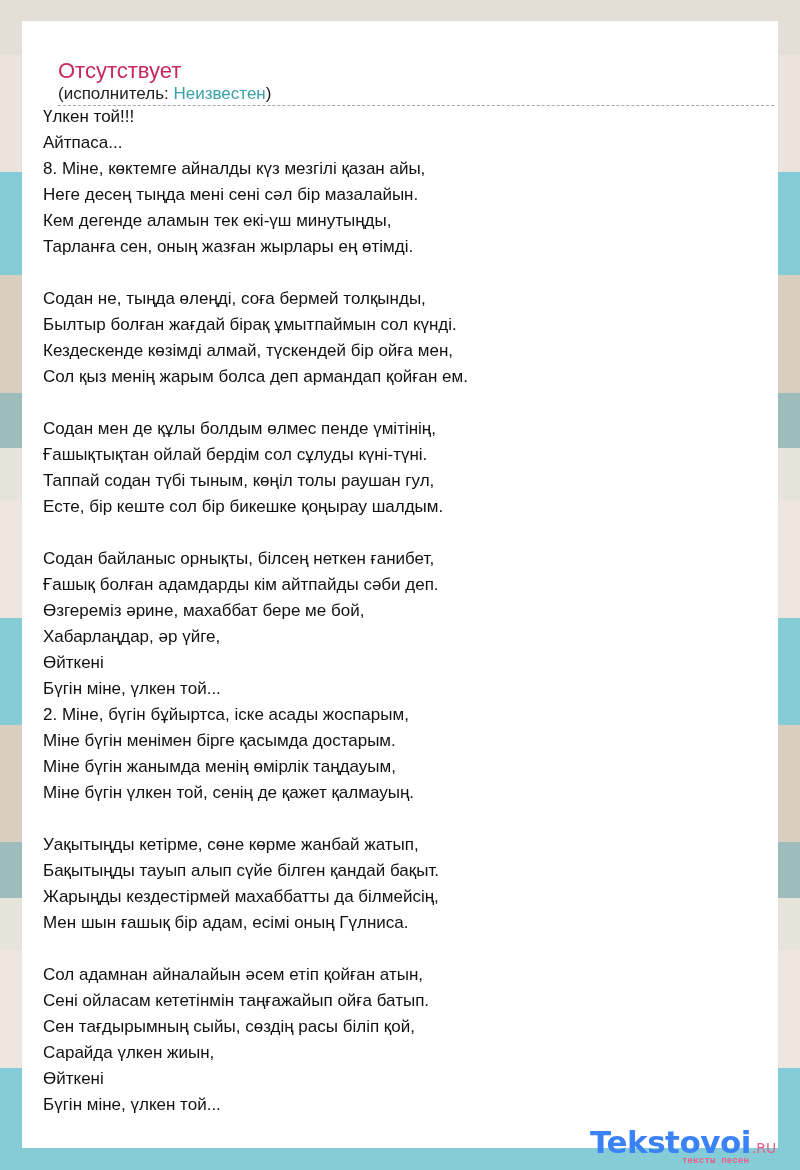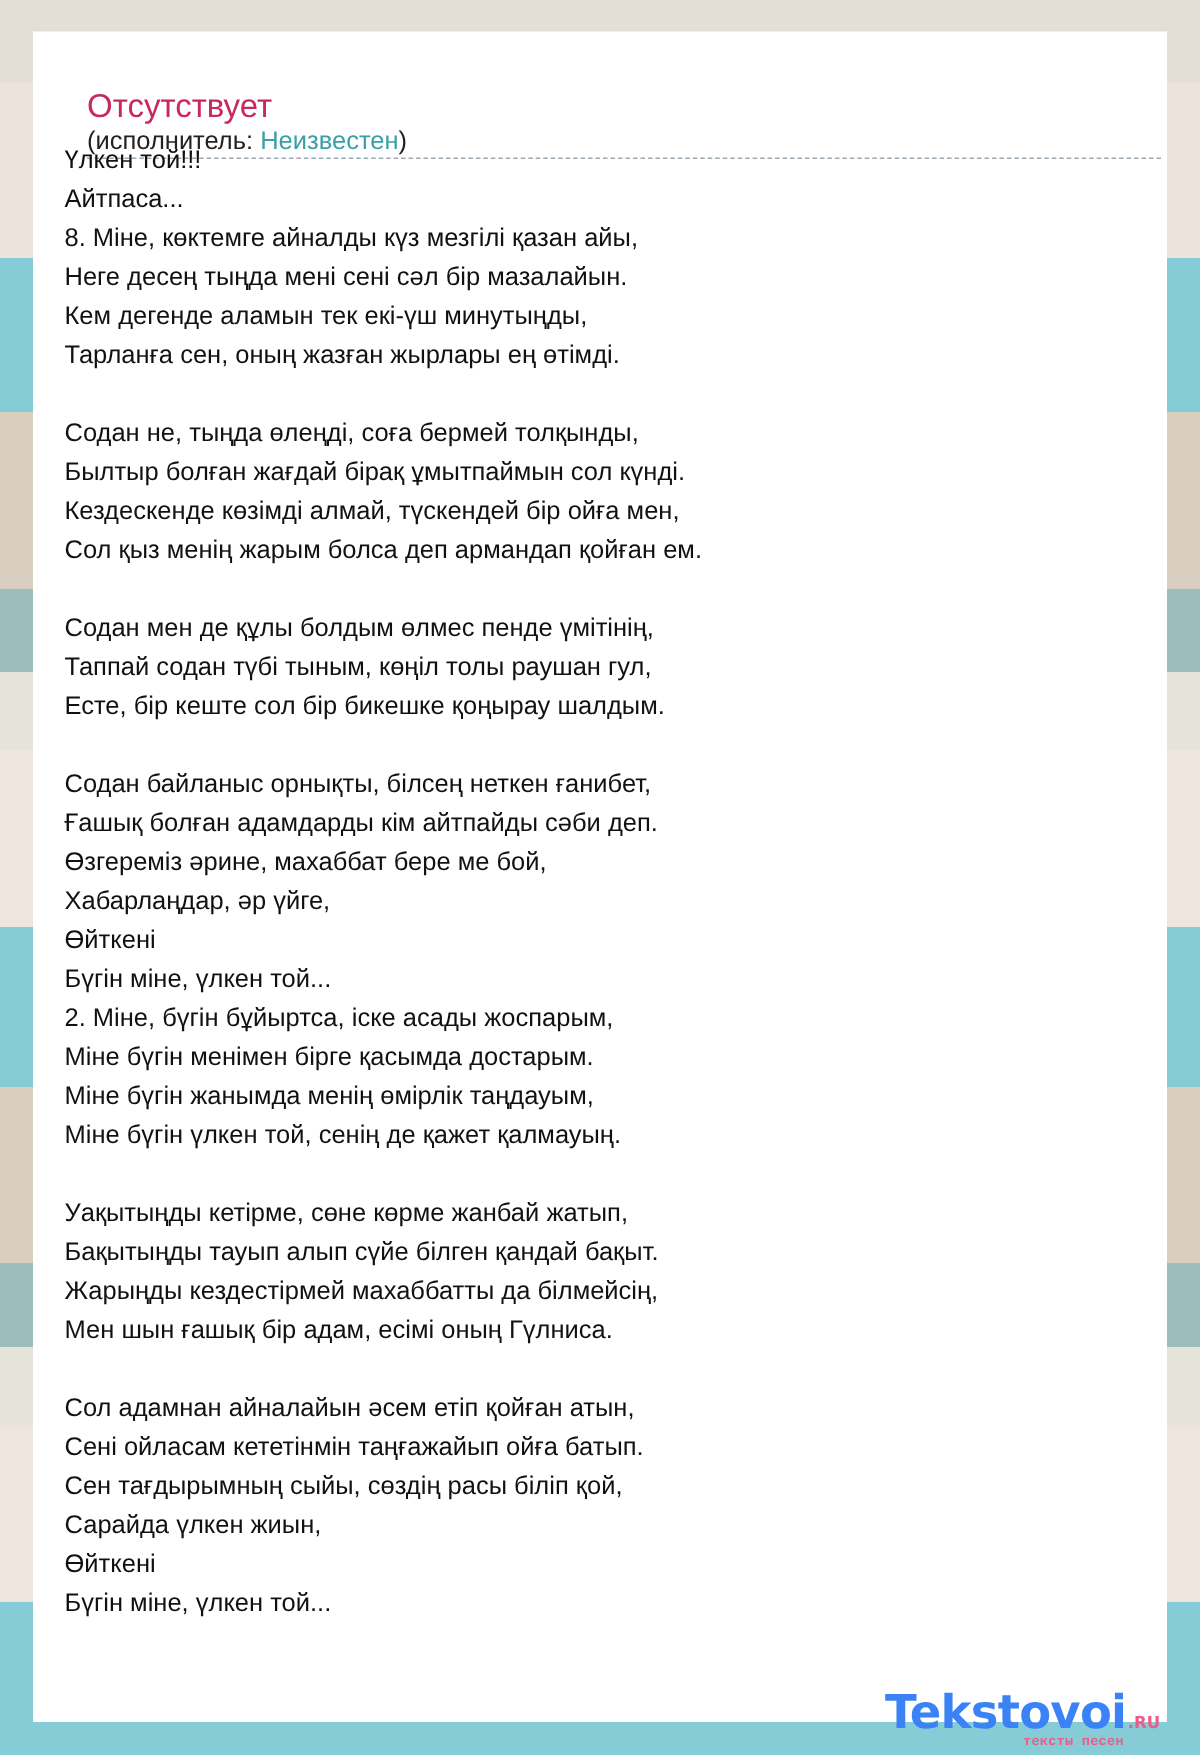--- a/index.html
+++ b/index.html
@@ -57,21 +57,21 @@
       color: #222222;
       line-height: 18px;
     }
     .artist-link {
       color: #3aa0a8;
       text-decoration: none;
     }
     .lyrics {
       position: absolute;
       left: 21px;
-      top: 73px;
+      top: 83px;
       font-size: 17px;
       line-height: 26px;
       color: #111111;
     }
     .line {
       white-space: nowrap;
       height: 26px;
     }
     .gap {
       height: 26px;
@@ -86,22 +86,22 @@
     .logo-main {
       font-family: "DejaVu Sans", sans-serif;
       font-weight: bold;
       font-size: 31px;
       color: #3b82f6;
       letter-spacing: -0.5px;
       line-height: 36px;
     }
     .logo-tld {
       font-family: "DejaVu Sans", sans-serif;
-      font-weight: bold;
-      font-size: 11px;
+      font-weight: normal;
+      font-size: 14px;
       color: #f05a87;
       margin-left: 1px;
     }
     .logo-sub {
       position: absolute;
       left: 92px;
       top: 32px;
       font-family: Liberation Mono, monospace;
       font-weight: bold;
       font-size: 9px;
@@ -127,20 +127,21 @@
       <div class="line">Неге десең тыңда мені сені сәл бір мазалайын.</div>
       <div class="line">Кем дегенде аламын тек екі-үш минутыңды,</div>
       <div class="line">Тарланға сен, оның жазған жырлары ең өтімді.</div>
       <div class="gap"></div>
       <div class="line">Содан не, тыңда өлеңді, соға бермей толқынды,</div>
       <div class="line">Былтыр болған жағдай бірақ ұмытпаймын сол күнді.</div>
       <div class="line">Кездескенде көзімді алмай, түскендей бір ойға мен,</div>
       <div class="line">Сол қыз менің жарым болса деп армандап қойған ем.</div>
       <div class="gap"></div>
       <div class="line">Содан мен де құлы болдым өлмес пенде үмітінің,</div>
+      <div class="line">Ғашықтықтан ойлай бердім сол сұлуды күні-түні.</div>
       <div class="line">Таппай содан түбі тыным, көңіл толы раушан гул,</div>
       <div class="line">Есте, бір кеште сол бір бикешке қоңырау шалдым.</div>
       <div class="gap"></div>
       <div class="line">Содан байланыс орнықты, білсең неткен ғанибет,</div>
       <div class="line">Ғашық болған адамдарды кім айтпайды сәби деп.</div>
       <div class="line">Өзгереміз әрине, махаббат бере ме бой,</div>
       <div class="line">Хабарлаңдар, әр үйге,</div>
       <div class="line">Өйткені</div>
       <div class="line">Бүгін міне, үлкен той...</div>
       <div class="line">2. Міне, бүгін бұйыртса, іске асады жоспарым,</div>

